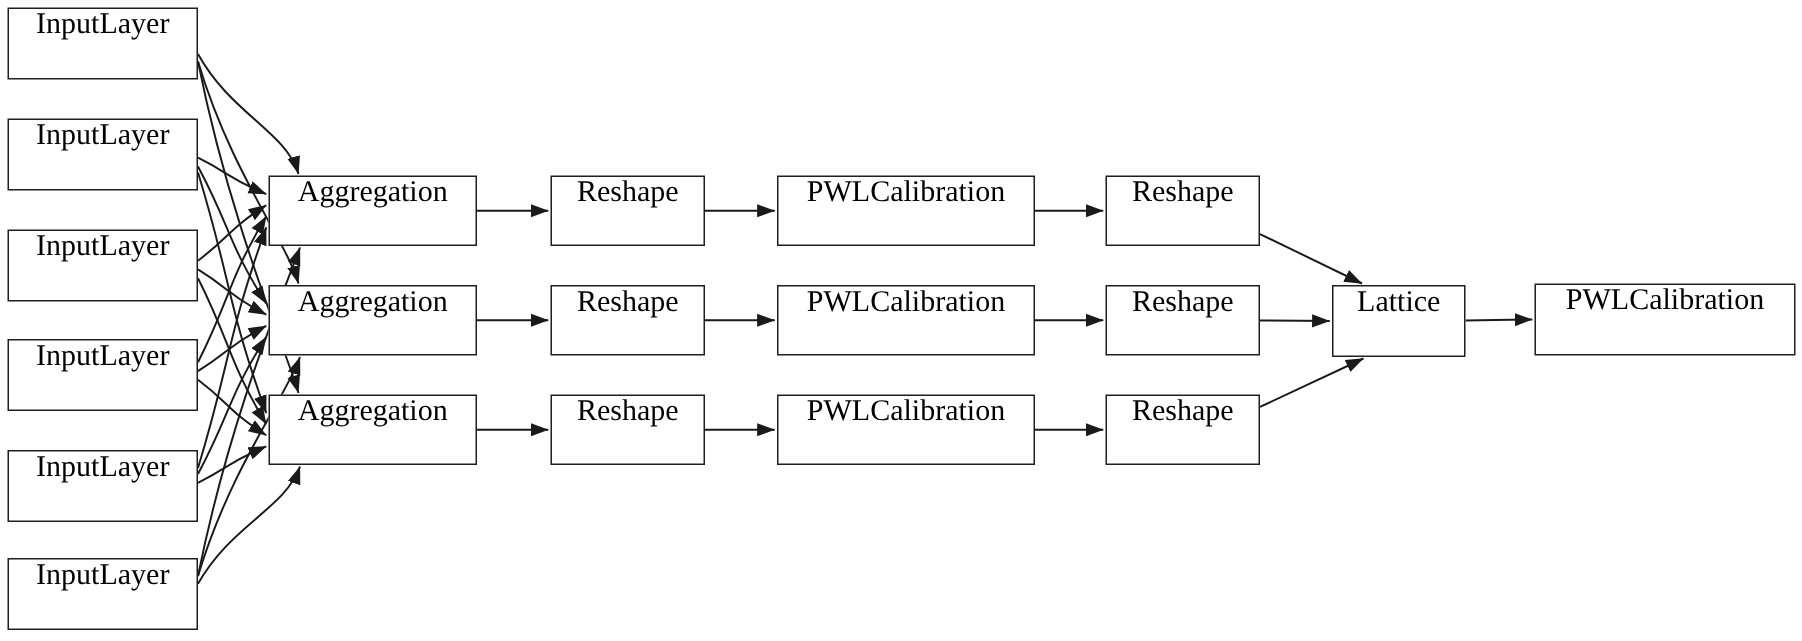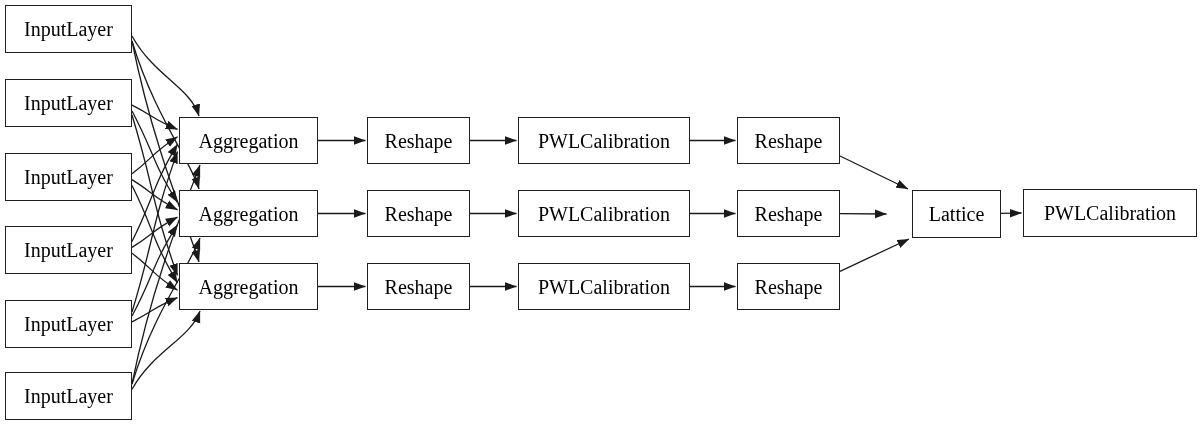--- a/index.html
+++ b/index.html
@@ -20,21 +20,20 @@
     left: 0;
     top: 0;
     z-index: 1;
   }
   .node {
     position: absolute;
     box-sizing: border-box;
     border: 1.6px solid #1f1f1f;
     background: #ffffff;
     display: flex;
-    align-items: center;
     justify-content: center;
     z-index: 2;
     color: #000000;
     font-size: 20px;
     line-height: 1;
     white-space: nowrap;
   }
   .node .lbl {
     padding: 0 4px;
   }
@@ -131,20 +130,20 @@
       </div>
       <div class="node" style="left: 737px; top: 117px; width: 103px; height: 47px;">
         <span class="lbl">Reshape</span>
       </div>
       <div class="node" style="left: 737px; top: 190px; width: 103px; height: 47px;">
         <span class="lbl">Reshape</span>
       </div>
       <div class="node" style="left: 737px; top: 263px; width: 103px; height: 47px;">
         <span class="lbl">Reshape</span>
       </div>
-      <div class="node" style="left: 888px; top: 190px; width: 89px; height: 48px; margin-left: 24px;">
+      <div class="node" style="left: 888px; top: 190px; width: 89px; height: 48px;">
         <span class="lbl">Lattice</span>
       </div>
       <div class="node" style="left: 1023px; top: 189px; width: 174px; height: 48px;">
         <span class="lbl">PWLCalibration</span>
       </div>
     </div>
 </div>
 
 </body></html>

